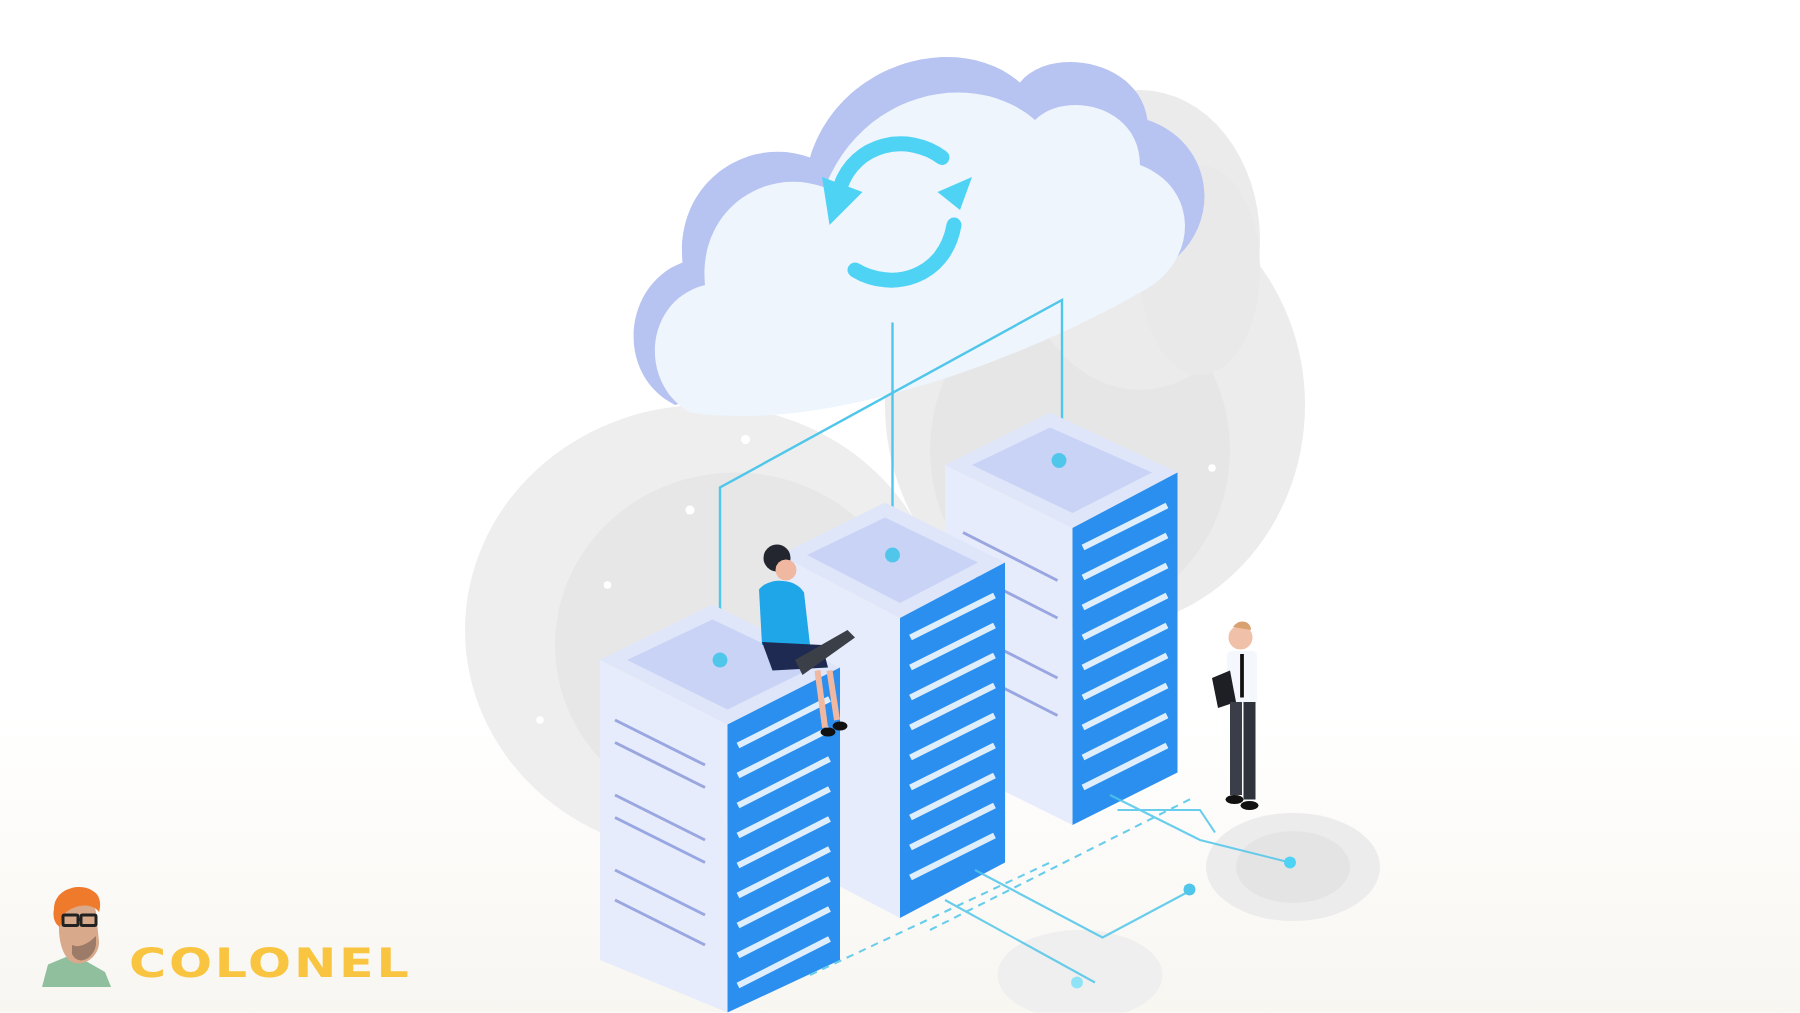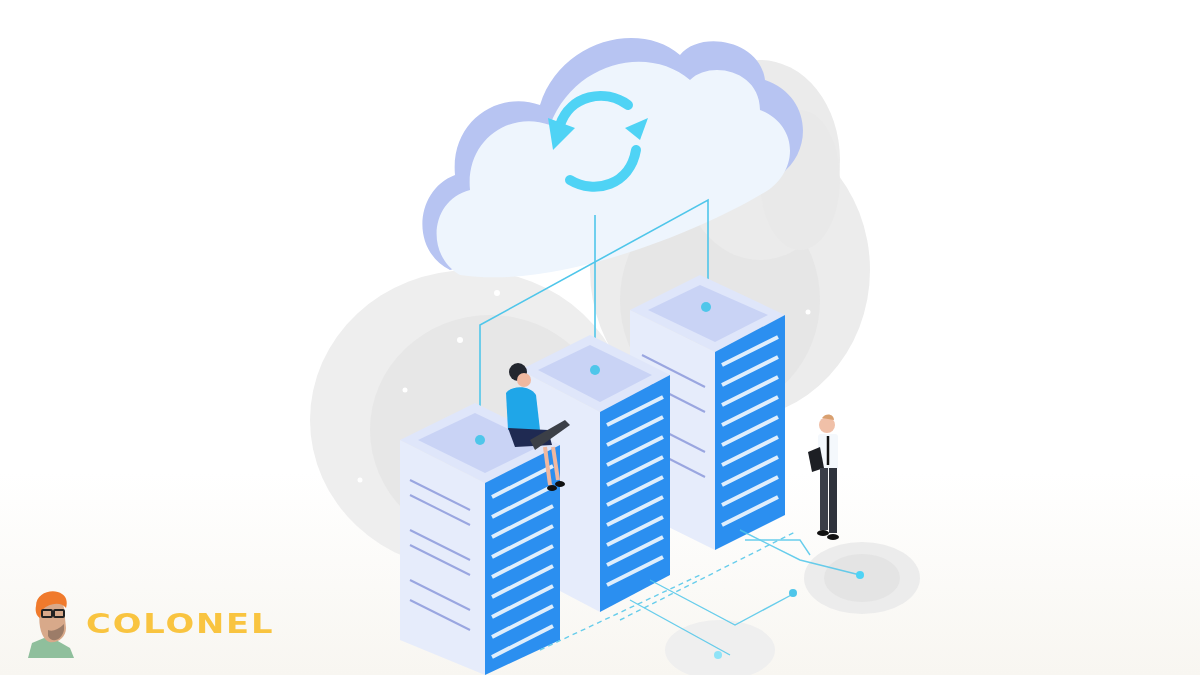--- a/index.html
+++ b/index.html
@@ -4,21 +4,21 @@
 <style>
   html, body { margin: 0; padding: 0; }
   body {
     width: 1200px; height: 675px; overflow: hidden; position: relative;
     background: linear-gradient(180deg, #ffffff 0%, #ffffff 70%, #f8f6f1 100%);
     font-family: "Liberation Sans", sans-serif;
   }
   #scene { position: absolute; left: 0; top: 0; width: 1200px; height: 675px; }
   .logo {
     position: absolute; left: 22px; top: 588px; height: 70px;
-    display: flex; align-items: center;
+    display: flex; align-items: flex-end;
   }
   .logo-avatar { width: 56px; height: 70px; }
   .logo-text {
     margin-left: 8px; font-family: "DejaVu Sans", sans-serif; font-weight: bold;
     font-size: 27px; letter-spacing: 1.5px; color: #f9c440;
     transform: scaleX(1.25); transform-origin: left center;
   }
 </style>
 </head>
 <body>

